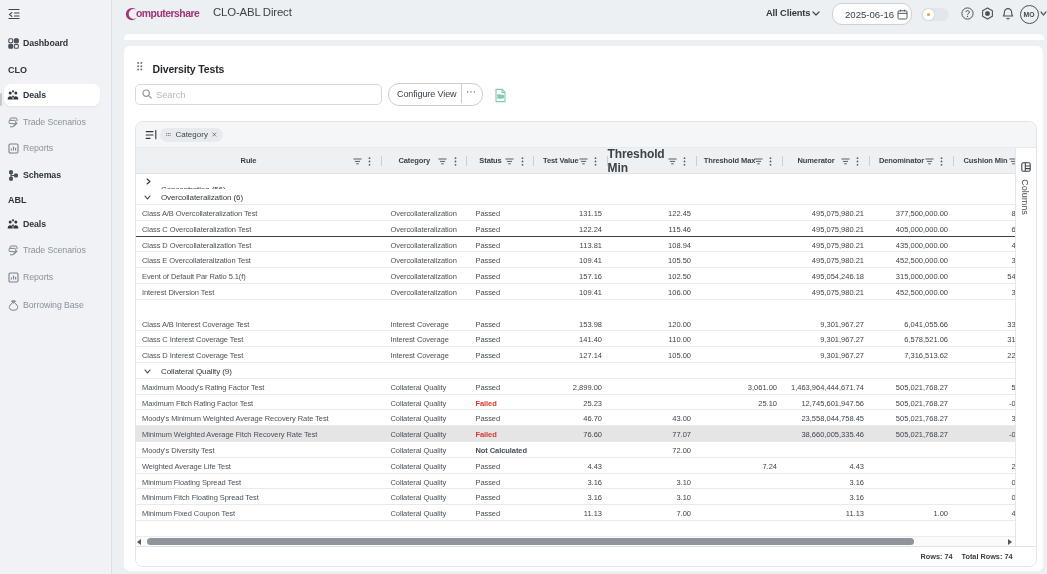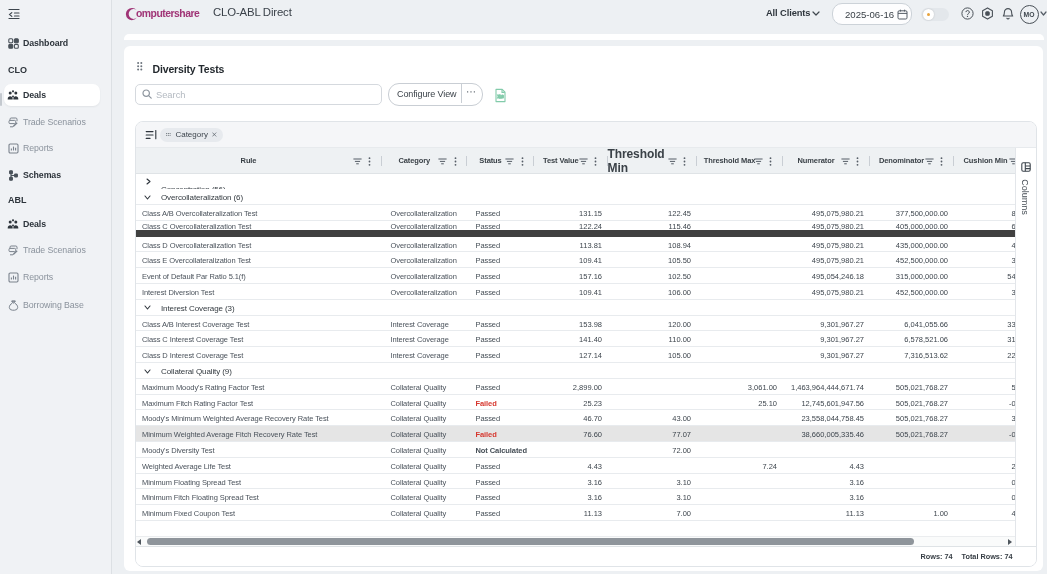--- a/index.html
+++ b/index.html
@@ -465,21 +465,21 @@
       <div style="position:absolute;left:0;top:57.60px;width:902.0px;height:15.8px;border-bottom:1px solid #e8ebee;box-sizing:border-box;background:#fff">
         <div style="position:absolute;left:6.5px;top:1px;height:100%;display:flex;align-items:center;font-size:7.5px;color:#4a525b;letter-spacing:-0.08px;white-space:nowrap">Class A/B Overcollateralization Test</div>
         <div style="position:absolute;left:255.0px;top:1px;height:100%;display:flex;align-items:center;font-size:7.5px;color:#4a525b;letter-spacing:-0.08px;white-space:nowrap">Overcollateralization</div>
         <div style="position:absolute;left:340.0px;top:1px;height:100%;display:flex;align-items:center;font-size:7.5px;color:#454e56;font-weight:normal;letter-spacing:-0.08px;white-space:nowrap">Passed</div>
         <div style="position:absolute;left:398.5px;top:1px;width:68.0px;height:100%;display:flex;align-items:center;justify-content:flex-end;font-size:7.5px;color:#3d454d;white-space:nowrap">131.15</div>
         <div style="position:absolute;left:472.0px;top:1px;width:83.5px;height:100%;display:flex;align-items:center;justify-content:flex-end;font-size:7.5px;color:#3d454d;white-space:nowrap">122.45</div>
         <div style="position:absolute;left:647.0px;top:1px;width:81.5px;height:100%;display:flex;align-items:center;justify-content:flex-end;font-size:7.5px;color:#3d454d;white-space:nowrap">495,075,980.21</div>
         <div style="position:absolute;left:734.0px;top:1px;width:78.5px;height:100%;display:flex;align-items:center;justify-content:flex-end;font-size:7.5px;color:#3d454d;white-space:nowrap">377,500,000.00</div>
         <div style="position:absolute;left:818.0px;top:1px;width:72.5px;height:100%;display:flex;align-items:center;justify-content:flex-end;font-size:7.5px;color:#3d454d;white-space:nowrap">8.70</div>
       </div>
-      <div style="position:absolute;left:0;top:73.40px;width:902.0px;height:15.8px;border-bottom:7px solid #404040;box-sizing:border-box;background:#fff">
+      <div style="position:absolute;left:0;top:73.40px;width:902.0px;height:15.8px;border-bottom:1px solid #404040;box-sizing:border-box;background:#fff">
         <div style="position:absolute;left:6.5px;top:1px;height:100%;display:flex;align-items:center;font-size:7.5px;color:#4a525b;letter-spacing:-0.08px;white-space:nowrap">Class C Overcollateralization Test</div>
         <div style="position:absolute;left:255.0px;top:1px;height:100%;display:flex;align-items:center;font-size:7.5px;color:#4a525b;letter-spacing:-0.08px;white-space:nowrap">Overcollateralization</div>
         <div style="position:absolute;left:340.0px;top:1px;height:100%;display:flex;align-items:center;font-size:7.5px;color:#454e56;font-weight:normal;letter-spacing:-0.08px;white-space:nowrap">Passed</div>
         <div style="position:absolute;left:398.5px;top:1px;width:68.0px;height:100%;display:flex;align-items:center;justify-content:flex-end;font-size:7.5px;color:#3d454d;white-space:nowrap">122.24</div>
         <div style="position:absolute;left:472.0px;top:1px;width:83.5px;height:100%;display:flex;align-items:center;justify-content:flex-end;font-size:7.5px;color:#3d454d;white-space:nowrap">115.46</div>
         <div style="position:absolute;left:647.0px;top:1px;width:81.5px;height:100%;display:flex;align-items:center;justify-content:flex-end;font-size:7.5px;color:#3d454d;white-space:nowrap">495,075,980.21</div>
         <div style="position:absolute;left:734.0px;top:1px;width:78.5px;height:100%;display:flex;align-items:center;justify-content:flex-end;font-size:7.5px;color:#3d454d;white-space:nowrap">405,000,000.00</div>
         <div style="position:absolute;left:818.0px;top:1px;width:72.5px;height:100%;display:flex;align-items:center;justify-content:flex-end;font-size:7.5px;color:#3d454d;white-space:nowrap">6.78</div>
       </div>
       <div style="position:absolute;left:0;top:89.20px;width:902.0px;height:15.8px;border-bottom:1px solid #e8ebee;box-sizing:border-box;background:#fff">
@@ -514,28 +514,20 @@
       </div>
       <div style="position:absolute;left:0;top:136.60px;width:902.0px;height:15.8px;border-bottom:1px solid #e8ebee;box-sizing:border-box;background:#fff">
         <div style="position:absolute;left:6.5px;top:1px;height:100%;display:flex;align-items:center;font-size:7.5px;color:#4a525b;letter-spacing:-0.08px;white-space:nowrap">Interest Diversion Test</div>
         <div style="position:absolute;left:255.0px;top:1px;height:100%;display:flex;align-items:center;font-size:7.5px;color:#4a525b;letter-spacing:-0.08px;white-space:nowrap">Overcollateralization</div>
         <div style="position:absolute;left:340.0px;top:1px;height:100%;display:flex;align-items:center;font-size:7.5px;color:#454e56;font-weight:normal;letter-spacing:-0.08px;white-space:nowrap">Passed</div>
         <div style="position:absolute;left:398.5px;top:1px;width:68.0px;height:100%;display:flex;align-items:center;justify-content:flex-end;font-size:7.5px;color:#3d454d;white-space:nowrap">109.41</div>
         <div style="position:absolute;left:472.0px;top:1px;width:83.5px;height:100%;display:flex;align-items:center;justify-content:flex-end;font-size:7.5px;color:#3d454d;white-space:nowrap">106.00</div>
         <div style="position:absolute;left:647.0px;top:1px;width:81.5px;height:100%;display:flex;align-items:center;justify-content:flex-end;font-size:7.5px;color:#3d454d;white-space:nowrap">495,075,980.21</div>
         <div style="position:absolute;left:734.0px;top:1px;width:78.5px;height:100%;display:flex;align-items:center;justify-content:flex-end;font-size:7.5px;color:#3d454d;white-space:nowrap">452,500,000.00</div>
         <div style="position:absolute;left:818.0px;top:1px;width:72.5px;height:100%;display:flex;align-items:center;justify-content:flex-end;font-size:7.5px;color:#3d454d;white-space:nowrap">3.41</div>
-      </div>
-      <div style="position:absolute;left:0;top:152.40px;width:902.0px;height:15.8px;border-bottom:1px solid #e8ebee;box-sizing:border-box;background:#fff">
-<div style="position:absolute;left:8.0px;top:5.5px">
-          <svg width="7" height="5" viewBox="0 0 7 5">
-            <path d="M1 1 L3.5 4 L6 1" fill="none" stroke="#2f363d" stroke-width="1.1" stroke-linecap="round" stroke-linejoin="round"></path>
-          </svg>
-        </div>
-<div style="position:absolute;left:25.5px;top:1px;height:100%;display:flex;align-items:center;font-size:8px;color:#32393f;letter-spacing:-0.1px">Interest Coverage (3)</div>
       </div>
       <div style="position:absolute;left:0;top:168.20px;width:902.0px;height:15.8px;border-bottom:1px solid #e8ebee;box-sizing:border-box;background:#fff">
         <div style="position:absolute;left:6.5px;top:1px;height:100%;display:flex;align-items:center;font-size:7.5px;color:#4a525b;letter-spacing:-0.08px;white-space:nowrap">Class A/B Interest Coverage Test</div>
         <div style="position:absolute;left:255.0px;top:1px;height:100%;display:flex;align-items:center;font-size:7.5px;color:#4a525b;letter-spacing:-0.08px;white-space:nowrap">Interest Coverage</div>
         <div style="position:absolute;left:340.0px;top:1px;height:100%;display:flex;align-items:center;font-size:7.5px;color:#454e56;font-weight:normal;letter-spacing:-0.08px;white-space:nowrap">Passed</div>
         <div style="position:absolute;left:398.5px;top:1px;width:68.0px;height:100%;display:flex;align-items:center;justify-content:flex-end;font-size:7.5px;color:#3d454d;white-space:nowrap">153.98</div>
         <div style="position:absolute;left:472.0px;top:1px;width:83.5px;height:100%;display:flex;align-items:center;justify-content:flex-end;font-size:7.5px;color:#3d454d;white-space:nowrap">120.00</div>
         <div style="position:absolute;left:647.0px;top:1px;width:81.5px;height:100%;display:flex;align-items:center;justify-content:flex-end;font-size:7.5px;color:#3d454d;white-space:nowrap">9,301,967.27</div>
         <div style="position:absolute;left:734.0px;top:1px;width:78.5px;height:100%;display:flex;align-items:center;justify-content:flex-end;font-size:7.5px;color:#3d454d;white-space:nowrap">6,041,055.66</div>
         <div style="position:absolute;left:818.0px;top:1px;width:72.5px;height:100%;display:flex;align-items:center;justify-content:flex-end;font-size:7.5px;color:#3d454d;white-space:nowrap">33.98</div>

